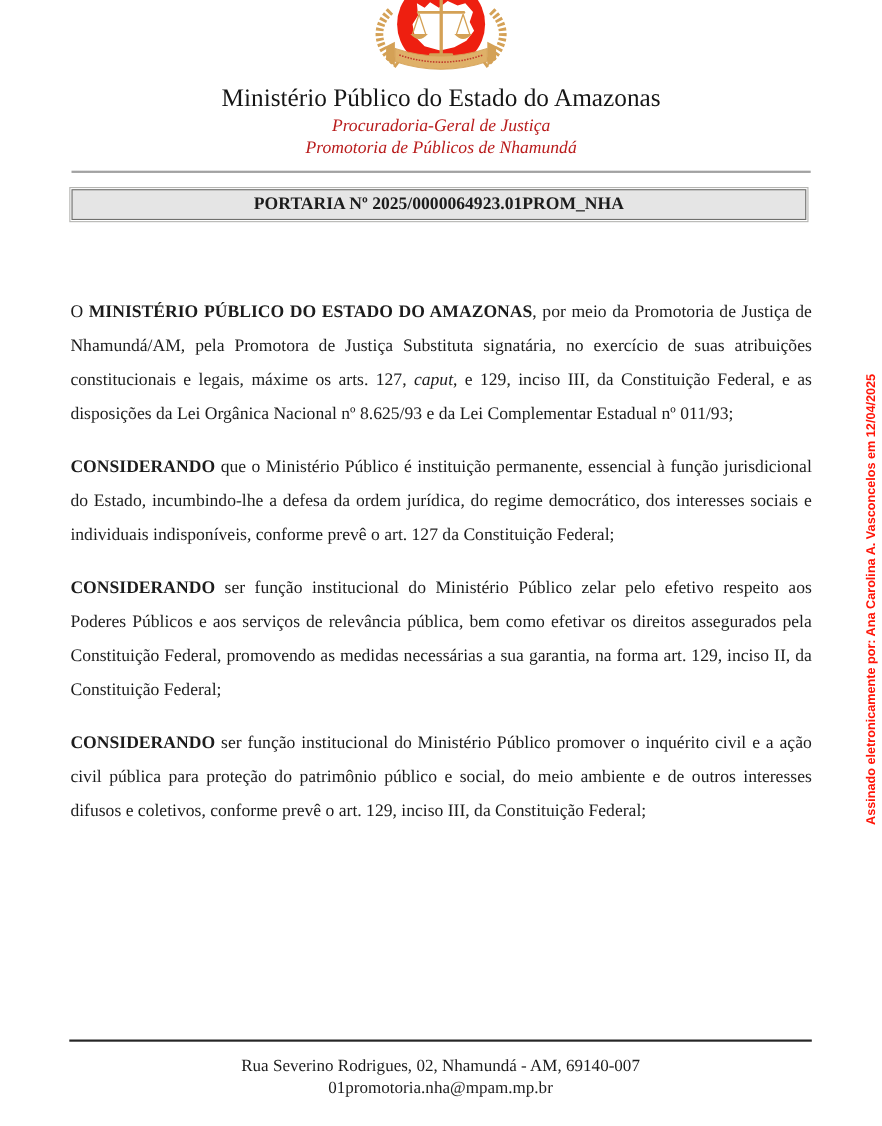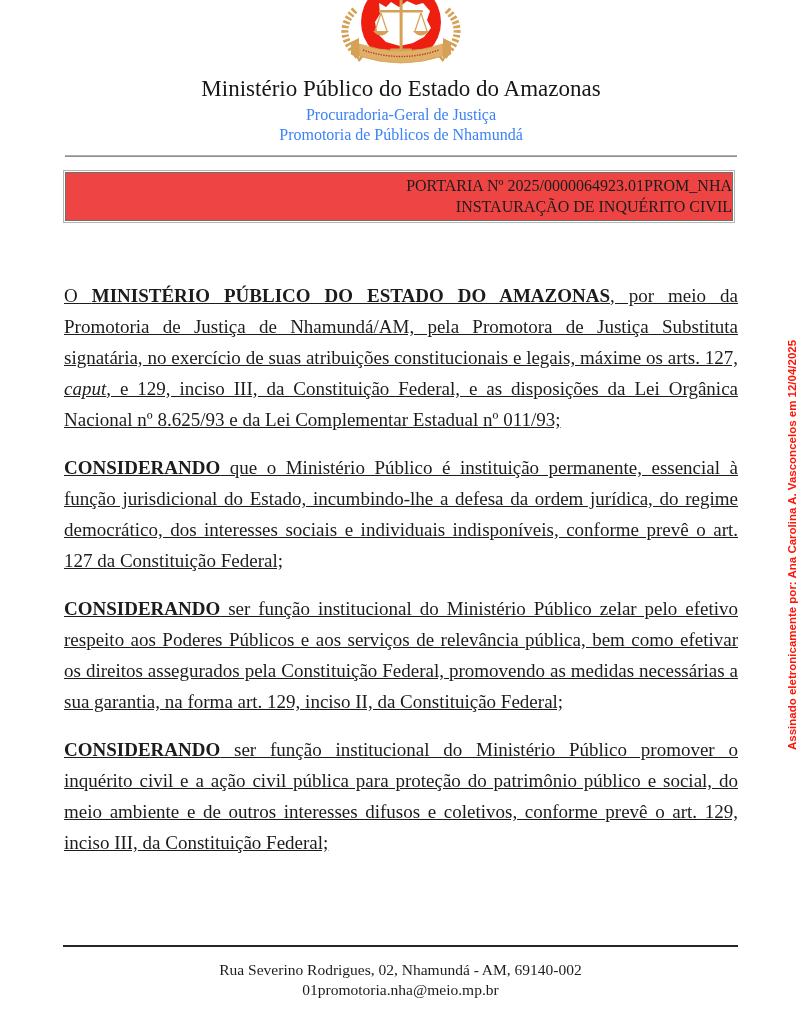--- a/index.html
+++ b/index.html
@@ -9,29 +9,29 @@
     --logo-gold-light:#dfb068;
   }
   html,body{margin:0;padding:0;}
   body{
     width:802px;height:1024px;background:#ffffff;position:relative;overflow:hidden;
     font-family:"Liberation Serif","DejaVu Serif",serif;color:#1c1c1c;
   }
   .header{position:absolute;top:0;left:64px;width:674px;text-align:center;}
   .logo{width:136px;height:66px;margin:0 auto;display:block;}
   .org-name{font-size:23px;font-weight:normal;margin:10px 0 3px;color:#161616;}
-  .dept{font-size:16px;line-height:20px;margin:0;color:#3b82f6;}
+  .dept{font-size:16px;line-height:20px;margin:0;color:#b91c1c;font-style:italic;}
   .rule-light{position:absolute;top:147px;left:65px;width:672px;height:2px;border:0;
     background:linear-gradient(#c2c2c2,#7c7c7c);}
   .title-box{position:absolute;top:170px;left:63px;width:672px;
     border:1px solid #b5b5b2;background:#fff;padding:1px;box-sizing:border-box;}
-  .title-box-inner{border:1px solid #6f6f6d;background:#ef4444;text-align:right;
-    font-weight:normal;font-size:16px;line-height:21px;padding:2px 0 3px;}
+  .title-box-inner{border:1px solid #6f6f6d;background:#e5e5e5;text-align:center;
+    font-weight:bold;font-size:16px;line-height:21px;padding:2px 0 3px;}
   .doc-body{position:absolute;top:268px;left:64px;width:674px;}
-  .doc-body p{margin:12px 0 17px;font-size:19px;line-height:31px;text-align:justify;text-decoration:underline;}
+  .doc-body p{margin:0 0 17px;font-size:16px;line-height:31px;text-align:justify;}
   .doc-body p.justify-last{text-align-last:justify;}
   .footer{position:absolute;top:945px;left:63px;width:675px;text-align:center;}
   .rule-dark{height:2px;background:#262626;border:0;margin:0 0 13px;}
   .footer-line{font-size:15.5px;line-height:20px;}
   .stamp{
     position:absolute;top:326px;right:4px;height:424px;
     writing-mode:vertical-rl;transform:rotate(180deg);
     font-family:"Liberation Sans","DejaVu Sans",sans-serif;
     font-size:11.5px;font-weight:bold;color:var(--stamp-red);white-space:nowrap;
   }
@@ -69,30 +69,29 @@
   <div class="org-name">Ministério Público do Estado do Amazonas</div>
   <div class="dept">Procuradoria-Geral de Justiça</div>
   <div class="dept">Promotoria de Públicos de Nhamundá</div>
 </div>
 
 <hr class="rule-light">
 
 <div class="title-box">
   <div class="title-box-inner">
     <div>PORTARIA Nº 2025/0000064923.01PROM_NHA</div>
-    <div>INSTAURAÇÃO DE INQUÉRITO CIVIL</div>
   </div>
 </div>
 
 <main class="doc-body" id="doc-body">
     <p><span>O </span><span style="font-weight: bold;">MINISTÉRIO PÚBLICO DO ESTADO DO AMAZONAS</span><span>, por meio da Promotoria de Justiça de Nhamundá/AM, pela Promotora de Justiça Substituta signatária, no exercício de suas atribuições constitucionais e legais, máxime os arts. 127, </span><span style="font-style: italic;">caput</span><span>, e 129, inciso III, da Constituição Federal, e as disposições da Lei Orgânica Nacional nº 8.625/93 e da Lei Complementar Estadual nº 011/93;</span></p>
     <p><span style="font-weight: bold;">CONSIDERANDO</span><span> que o Ministério Público é instituição permanente, essencial à função jurisdicional do Estado, incumbindo-lhe a defesa da ordem jurídica, do regime democrático, dos interesses sociais e individuais indisponíveis, conforme prevê o art. 127 da Constituição Federal;</span></p>
     <p><span style="font-weight: bold;">CONSIDERANDO</span><span> ser função institucional do Ministério Público zelar pelo efetivo respeito aos Poderes Públicos e aos serviços de relevância pública, bem como efetivar os direitos assegurados pela Constituição Federal, promovendo as medidas necessárias a sua garantia, na forma art. 129, inciso II, da Constituição Federal;</span></p>
     <p><span style="font-weight: bold;">CONSIDERANDO</span><span> ser função institucional do Ministério Público promover o inquérito civil e a ação civil pública para proteção do patrimônio público e social, do meio ambiente e de outros interesses difusos e coletivos, conforme prevê o art. 129, inciso III, da Constituição Federal;</span></p>
   </main>
 
 <div class="stamp">Assinado eletronicamente por: Ana Carolina A. Vasconcelos em 12/04/2025</div>
 
 <footer class="footer">
   <hr class="rule-dark">
-  <div class="footer-line">Rua Severino Rodrigues, 02, Nhamundá - AM, 69140-002</div>
-  <div class="footer-line">01promotoria.nha@meio.mp.br</div>
+  <div class="footer-line">Rua Severino Rodrigues, 02, Nhamundá - AM, 69140-007</div>
+  <div class="footer-line">01promotoria.nha@mpam.mp.br</div>
 </footer>
 
 </body></html>

